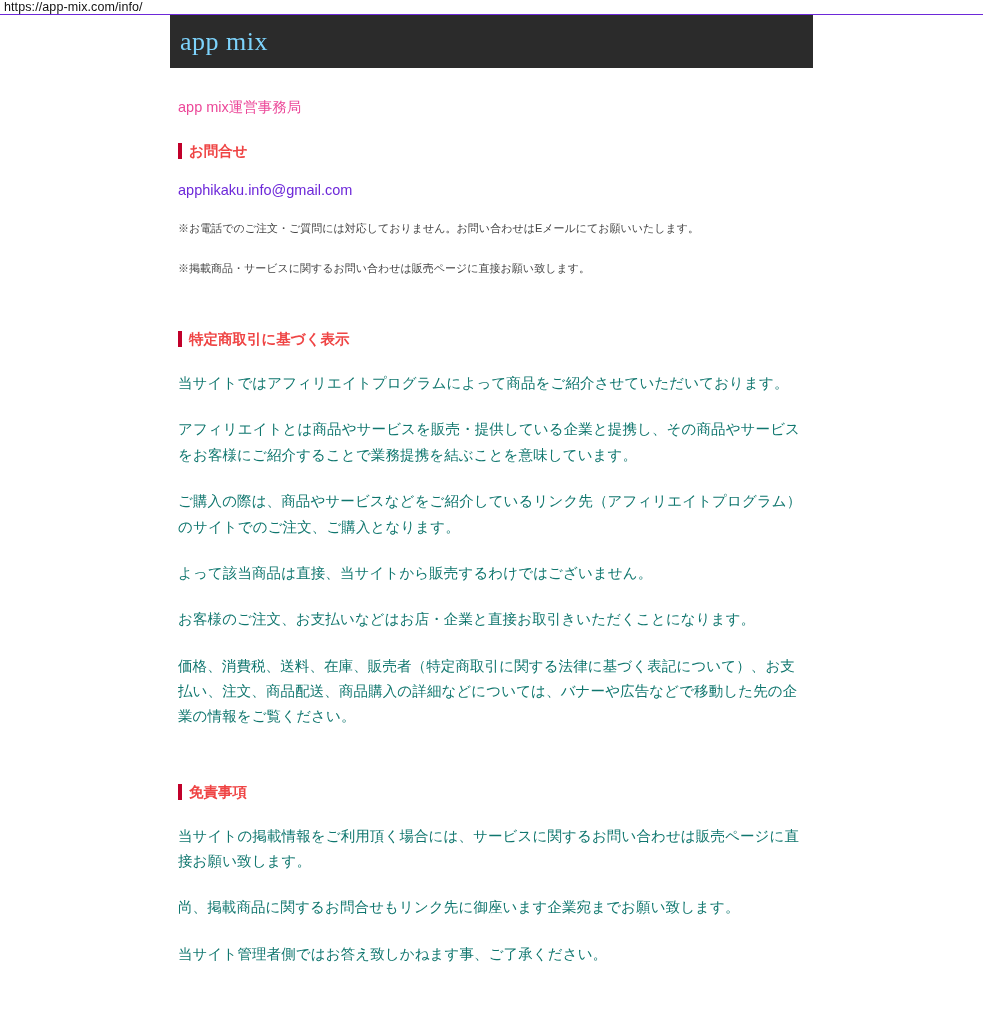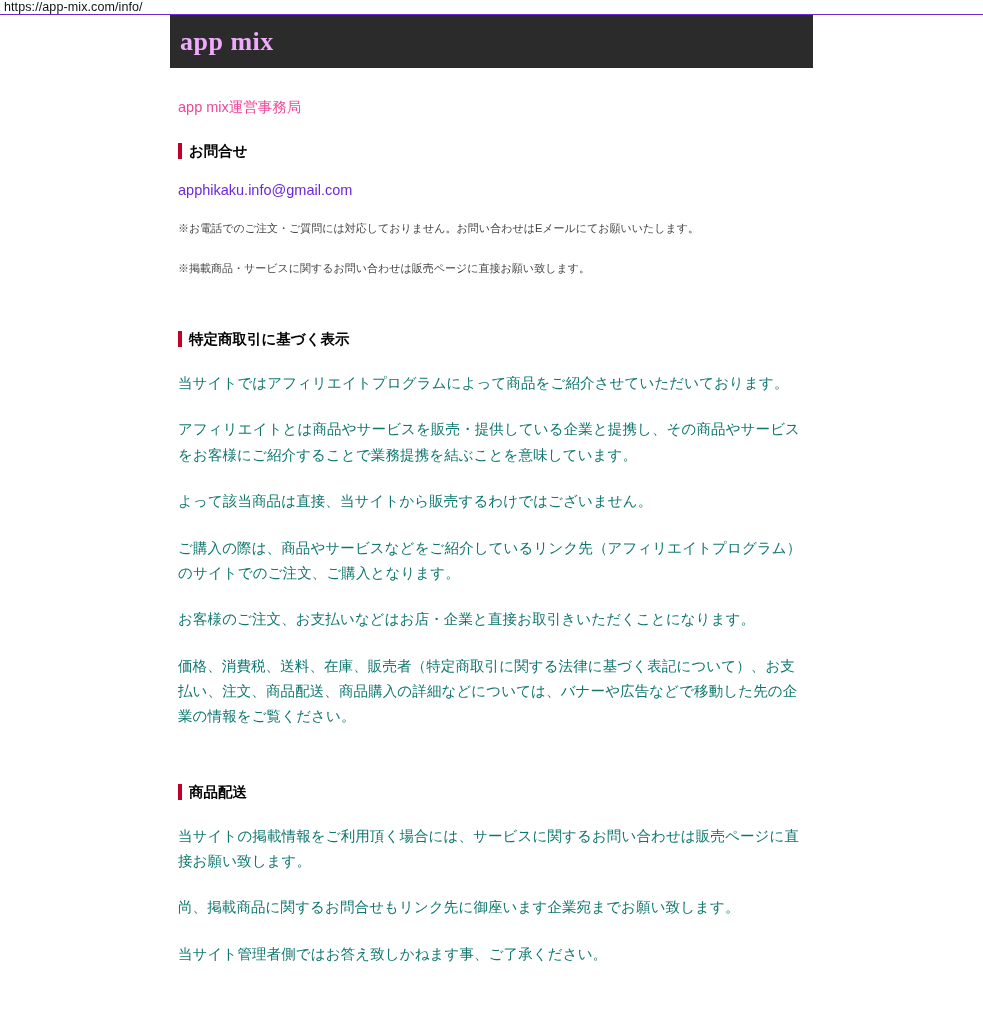--- a/index.html
+++ b/index.html
@@ -43,39 +43,39 @@
   }
   .site-header {
     background: #2b2b2b;
     height: 53px;
     display: flex;
     align-items: center;
     padding-left: 10px;
     box-sizing: border-box;
   }
   .site-title {
-    color: #f0abfc;
+    color: #7dd3fc;
     font-family: "Liberation Serif", serif;
-    font-weight: bold;
+    font-weight: normal;
     font-size: 26px;
     letter-spacing: 0.5px;
   }
   .content {
     padding: 0 8px 0 8px;
     box-sizing: border-box;
   }
   .org-line {
     font-size: 14.5px;
     color: #ec4899;
     margin: 28px 0 0 0;
     line-height: 1.6;
   }
   .section-heading {
     position: relative;
-    color: #000000;
+    color: #ef4444;
     font-size: 14.5px;
     font-weight: bold;
     margin: 28px 0 0 0;
     padding-left: 11px;
     line-height: 1.5;
   }
   .section-heading::before {
     content: "";
     position: absolute;
     left: 0;
@@ -131,26 +131,26 @@
       <p class="org-line">app mix運営事務局</p>
 
       <h2 class="section-heading tight">お問合せ</h2>
       <p class="email">apphikaku.info@gmail.com</p>
       <p class="small">※お電話でのご注文・ご質問には対応しておりません。お問い合わせはEメールにてお願いいたします。</p>
       <p class="small">※掲載商品・サービスに関するお問い合わせは販売ページに直接お願い致します。</p>
 
       <h2 class="section-heading gap-lg">特定商取引に基づく表示</h2>
       <p class="body first">当サイトではアフィリエイトプログラムによって商品をご紹介させていただいております。</p>
       <p class="body">アフィリエイトとは商品やサービスを販売・提供している企業と提携し、その商品やサービスをお客様にご紹介することで業務提携を結ぶことを意味しています。</p>
+      <p class="body">ご購入の際は、商品やサービスなどをご紹介しているリンク先（アフィリエイトプログラム）のサイトでのご注文、ご購入となります。</p>
       <p class="body">よって該当商品は直接、当サイトから販売するわけではございません。</p>
-      <p class="body">ご購入の際は、商品やサービスなどをご紹介しているリンク先（アフィリエイトプログラム）のサイトでのご注文、ご購入となります。</p>
       <p class="body">お客様のご注文、お支払いなどはお店・企業と直接お取引きいただくことになります。</p>
       <p class="body">価格、消費税、送料、在庫、販売者（特定商取引に関する法律に基づく表記について）、お支払い、注文、商品配送、商品購入の詳細などについては、バナーや広告などで移動した先の企業の情報をご覧ください。</p>
 
-      <h2 class="section-heading gap-lg">商品配送</h2>
+      <h2 class="section-heading gap-lg">免責事項</h2>
       <p class="body first">当サイトの掲載情報をご利用頂く場合には、サービスに関するお問い合わせは販売ページに直接お願い致します。</p>
       <p class="body">尚、掲載商品に関するお問合せもリンク先に御座います企業宛までお願い致します。</p>
       <p class="body">当サイト管理者側ではお答え致しかねます事、ご了承ください。</p>
 
     </div>
 
   </div>
 </div>
 
 </body></html>

